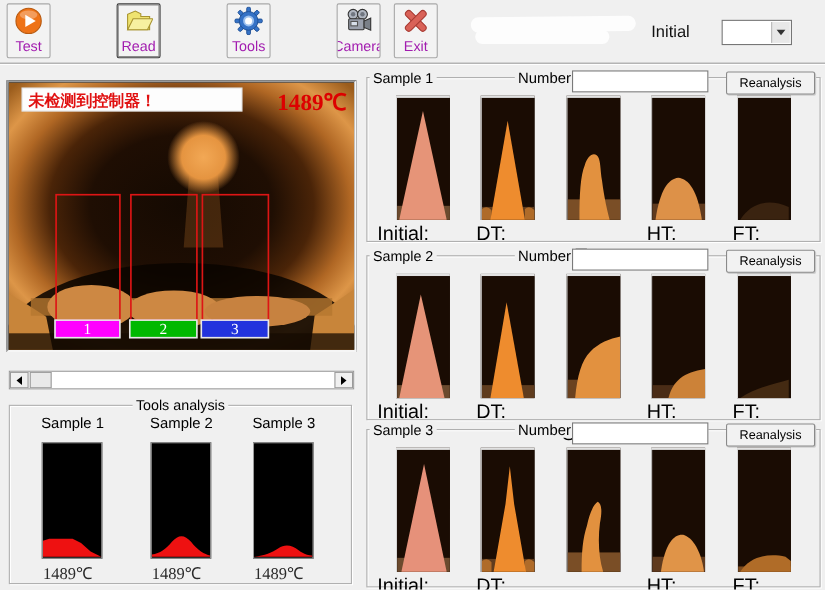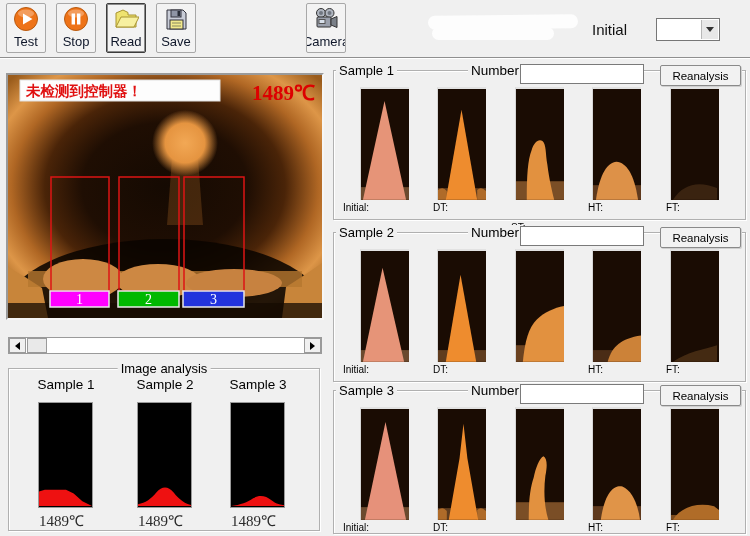--- a/index.html
+++ b/index.html
@@ -6,21 +6,21 @@
   html,body { width:750px; height:536px; }
   body { font-family:"Liberation Sans", sans-serif; background:#f0f0f0; position:relative; overflow:hidden; }
   #app { position:absolute; left:0; top:0; width:750px; height:536px; background:#f0f0f0; }
 
   
   .tbtn { position:absolute; top:3px; width:40px; height:50px; background:#f3f3f3;
           border:1px solid #a8a8a8; border-radius:2px; display:flex; flex-direction:column;
           align-items:center; justify-content:flex-start; cursor:pointer; overflow:hidden; }
   .tbtn.focused { border:1px solid #3c3c3c; box-shadow: inset 0 0 0 1px #8a8a8a; }
   .tbtn .ticon { width:26px; height:26px; margin-top:2px; flex:none; }
-  .tbtn .tlabel { font-size:13px; color:#0f172a; margin-top:2px; white-space:nowrap; }
+  .tbtn .tlabel { font-size:13px; color:#a21caf; margin-top:2px; white-space:nowrap; }
   #tb-sep { position:absolute; left:0; top:57px; width:750px; height:2px;
             border-top:1px solid #8f8f8f; border-bottom:1px solid #ffffff; }
   .redact { position:absolute; background:#fdfdfd; border-radius:7px; }
   #analyst-label { position:absolute; left:592px; top:21px; font-size:15px; color:#111; }
   #analyst-combo { position:absolute; left:656px; top:18px; width:64px; height:23px;
                    background:#fff; border:1px solid #767676; }
   #analyst-combo .dd-btn { position:absolute; right:1px; top:1px; bottom:1px; width:17px;
                    background:#e8e8e8; border-left:1px solid #b8b8b8; display:flex; align-items:center; justify-content:center; }
   #analyst-combo .dd-arrow { width:0; height:0; border-left:4px solid transparent;
                    border-right:4px solid transparent; border-top:5px solid #333; }
@@ -56,75 +56,84 @@
   .panel .p-number { left:134px; top:-8px; font-size:13.5px; }
   .panel .p-input { position:absolute; left:186px; top:-7px; width:124px; height:20px;
                     border:1px solid #7a7a7a; background:#fff; font-size:13px; padding:0 3px; }
   .panel .p-reanalysis { position:absolute; left:326px; top:-6px; width:81px; height:21px;
                     background:#f2f2f2; border:1px solid #8a8a8a; border-radius:2px;
                     box-shadow:1px 1px 0 #cfcfcf; font-size:11.5px; color:#000; cursor:pointer;
                     font-family:"Liberation Sans", sans-serif; }
   .thumb { position:absolute; top:16px; width:49px; height:113px;
            border-top:2px solid #e2e2e2; border-left:1px solid #d6d6d6; background:#1a0c03; }
   .thumb svg { display:block; }
-  .stage { position:absolute; top:131px; width:72px; font-size:10px; color:#000; }
+  .stage { position:absolute; top:131px; width:72px; font-size:18px; color:#000; }
   .t1 { left:26px; } .t2 { left:103px; } .t3 { left:181px; } .t4 { left:258px; } .t5 { left:336px; }
   .s1 { left:9px; } .s2 { left:99px; } .s3 { left:177px;margin-top:20px; } .s4 { left:254px; } .s5 { left:332px; }
 </style>
 </head>
 <body>
 
 <div id="app">
 
   <div class="tbtn" style="left:6px">
       <span class="ticon"><svg width="26" height="26" viewBox="0 0 26 26">
           <circle cx="13" cy="13" r="11.5" fill="#ee7318" stroke="#b85a10"></circle>
           <ellipse cx="13" cy="7.5" rx="8" ry="4" fill="#fff" opacity="0.3"></ellipse>
           <polygon points="10,7.5 19.5,13 10,18.5" fill="#fff"></polygon>
         </svg></span>
       <span class="tlabel">Test</span>
     </div>
-  <div class="tbtn" style="left:56px">
-      <span class="ticon"><svg width="26" height="26" viewBox="0 0 26 26">
-          <circle cx="13" cy="13" r="11.5" fill="#ee7318" stroke="#b85a10"></circle>
-          <ellipse cx="13" cy="7.5" rx="8" ry="4" fill="#fff" opacity="0.3"></ellipse>
-          <rect x="8.6" y="7.5" width="3.4" height="11" fill="#fff"></rect>
-          <rect x="14" y="7.5" width="3.4" height="11" fill="#fff"></rect>
-        </svg></span>
-      <span class="tlabel">Stop</span>
-    </div>
   <div class="tbtn focused" style="left:106px">
       <span class="ticon"><svg width="26" height="26" viewBox="0 0 26 26">
           <path d="M3,21 L3,7 L10,4 L15,6.5 L15,9 L23,9 L23,21 Z" fill="#efe370" stroke="#a89430"></path>
           <path d="M3,21 L8,11 L26,11 L21,21 Z" fill="#f7f0a0" stroke="#a89430"></path>
         </svg></span>
       <span class="tlabel">Read</span>
     </div>
-  <div class="tbtn" style="left:156px">
-      <span class="ticon"><svg width="26" height="26" viewBox="0 0 26 26">
-          <path d="M4,4 L20,4 L23,7 L23,23 L4,23 Z" fill="#c9cdd8" stroke="#33333d"></path>
-          <rect x="8" y="4" width="10" height="7" fill="#8f95a5" stroke="#33333d"></rect>
-          <rect x="14.5" y="5" width="2.5" height="5" fill="#2a2e38"></rect>
-          <rect x="7" y="14" width="13" height="9" fill="#f2e98c" stroke="#33333d"></rect>
-          <line x1="9" y1="17" x2="18" y2="17" stroke="#888860"></line>
-          <line x1="9" y1="20" x2="18" y2="20" stroke="#888860"></line>
-        </svg></span>
-      <span class="tlabel">Save</span>
+  <div class="tbtn" style="left:206px">
+      <span class="ticon"><svg width="26" height="26" viewBox="0 0 26 26">
+          <g fill="#3572c6" stroke="#1e4f94" stroke-width="0.8">
+            <rect x="11.3" y="0.5" width="3.4" height="6.5" rx="1.2" transform="rotate(0 13 13)"></rect>
+            <rect x="11.3" y="0.5" width="3.4" height="6.5" rx="1.2" transform="rotate(45 13 13)"></rect>
+            <rect x="11.3" y="0.5" width="3.4" height="6.5" rx="1.2" transform="rotate(90 13 13)"></rect>
+            <rect x="11.3" y="0.5" width="3.4" height="6.5" rx="1.2" transform="rotate(135 13 13)"></rect>
+            <rect x="11.3" y="0.5" width="3.4" height="6.5" rx="1.2" transform="rotate(180 13 13)"></rect>
+            <rect x="11.3" y="0.5" width="3.4" height="6.5" rx="1.2" transform="rotate(225 13 13)"></rect>
+            <rect x="11.3" y="0.5" width="3.4" height="6.5" rx="1.2" transform="rotate(270 13 13)"></rect>
+            <rect x="11.3" y="0.5" width="3.4" height="6.5" rx="1.2" transform="rotate(315 13 13)"></rect>
+            <circle cx="13" cy="13" r="8.5"></circle>
+          </g>
+          <circle cx="13" cy="13" r="5" fill="#9cc0ee"></circle>
+          <circle cx="13" cy="13" r="3.2" fill="#fff"></circle>
+        </svg></span>
+      <span class="tlabel">Tools</span>
     </div>
   <div class="tbtn" style="left:306px">
       <span class="ticon"><svg width="26" height="26" viewBox="0 0 26 26">
           <circle cx="8" cy="7" r="4.5" fill="#b0b6c0" stroke="#333"></circle>
           <circle cx="16.5" cy="7" r="4.5" fill="#b0b6c0" stroke="#333"></circle>
           <circle cx="8" cy="7" r="2" fill="#707680"></circle>
           <circle cx="16.5" cy="7" r="2" fill="#707680"></circle>
           <rect x="4" y="11" width="14" height="10" rx="1" fill="#9aa0ac" stroke="#333"></rect>
           <polygon points="18,13 24,10.5 24,21.5 18,19" fill="#7a8088" stroke="#333"></polygon>
           <rect x="6" y="13.5" width="6" height="4" fill="#d8e0ea" stroke="#555"></rect>
         </svg></span>
       <span class="tlabel">Camera</span>
+    </div>
+  <div class="tbtn" style="left:358px">
+      <span class="ticon"><svg width="26" height="26" viewBox="0 0 26 26">
+          <g transform="rotate(45 13 13)">
+            <rect x="1" y="10" width="24" height="6" rx="3" fill="#d96258" stroke="#a83c34"></rect>
+          </g>
+          <g transform="rotate(-45 13 13)">
+            <rect x="1" y="10" width="24" height="6" rx="3" fill="#d96258" stroke="#a83c34"></rect>
+          </g>
+        </svg></span>
+      <span class="tlabel">Exit</span>
     </div>
 
   <div class="redact" style="left:428px; top:15px; width:150px; height:14px; transform:rotate(-0.6deg)"></div>
   <div class="redact" style="left:432px; top:27px; width:122px; height:13px"></div>
 
   <span id="analyst-label">Initial</span>
   <div id="analyst-combo">
     <span></span>
     <span class="dd-btn">
         <span class="dd-arrow"></span>
@@ -185,21 +194,21 @@
     <span class="sb-btn left">
         <span class="arr-l"></span>
       </span>
     <span id="sb-thumb"></span>
     <span class="sb-btn right">
         <span class="arr-r"></span>
       </span>
   </div>
 
   <div class="groupbox" id="image-analysis">
-    <span class="gb-label" id="ia-title">Image analysis</span>
+    <span class="gb-label" id="ia-title">Tools analysis</span>
     <span class="ia-name" style="left:12px">Sample 1</span>
     <span class="ia-name" style="left:111px">Sample 2</span>
     <span class="ia-name" style="left:204px">Sample 3</span>
     <div class="ia-rect" style="left:29px"><svg width="53" height="104" viewBox="0 0 55 106">
           <rect width="55" height="106" fill="#000"></rect>
           <path d="M0,106 L0,91 L6,89 L28,89 L36,93 L45,101 L55,106 Z" fill="#ee1111"></path>
         </svg></div>
     <div class="ia-rect" style="left:128px"><svg width="53" height="104" viewBox="0 0 55 106">
           <rect width="55" height="106" fill="#000"></rect>
           <path d="M0,106 L0,104 C8,103 13,99 19,92 C25,85 31,85 37,92 C43,100 50,104 55,105 L55,106 Z" fill="#ee1111"></path>

